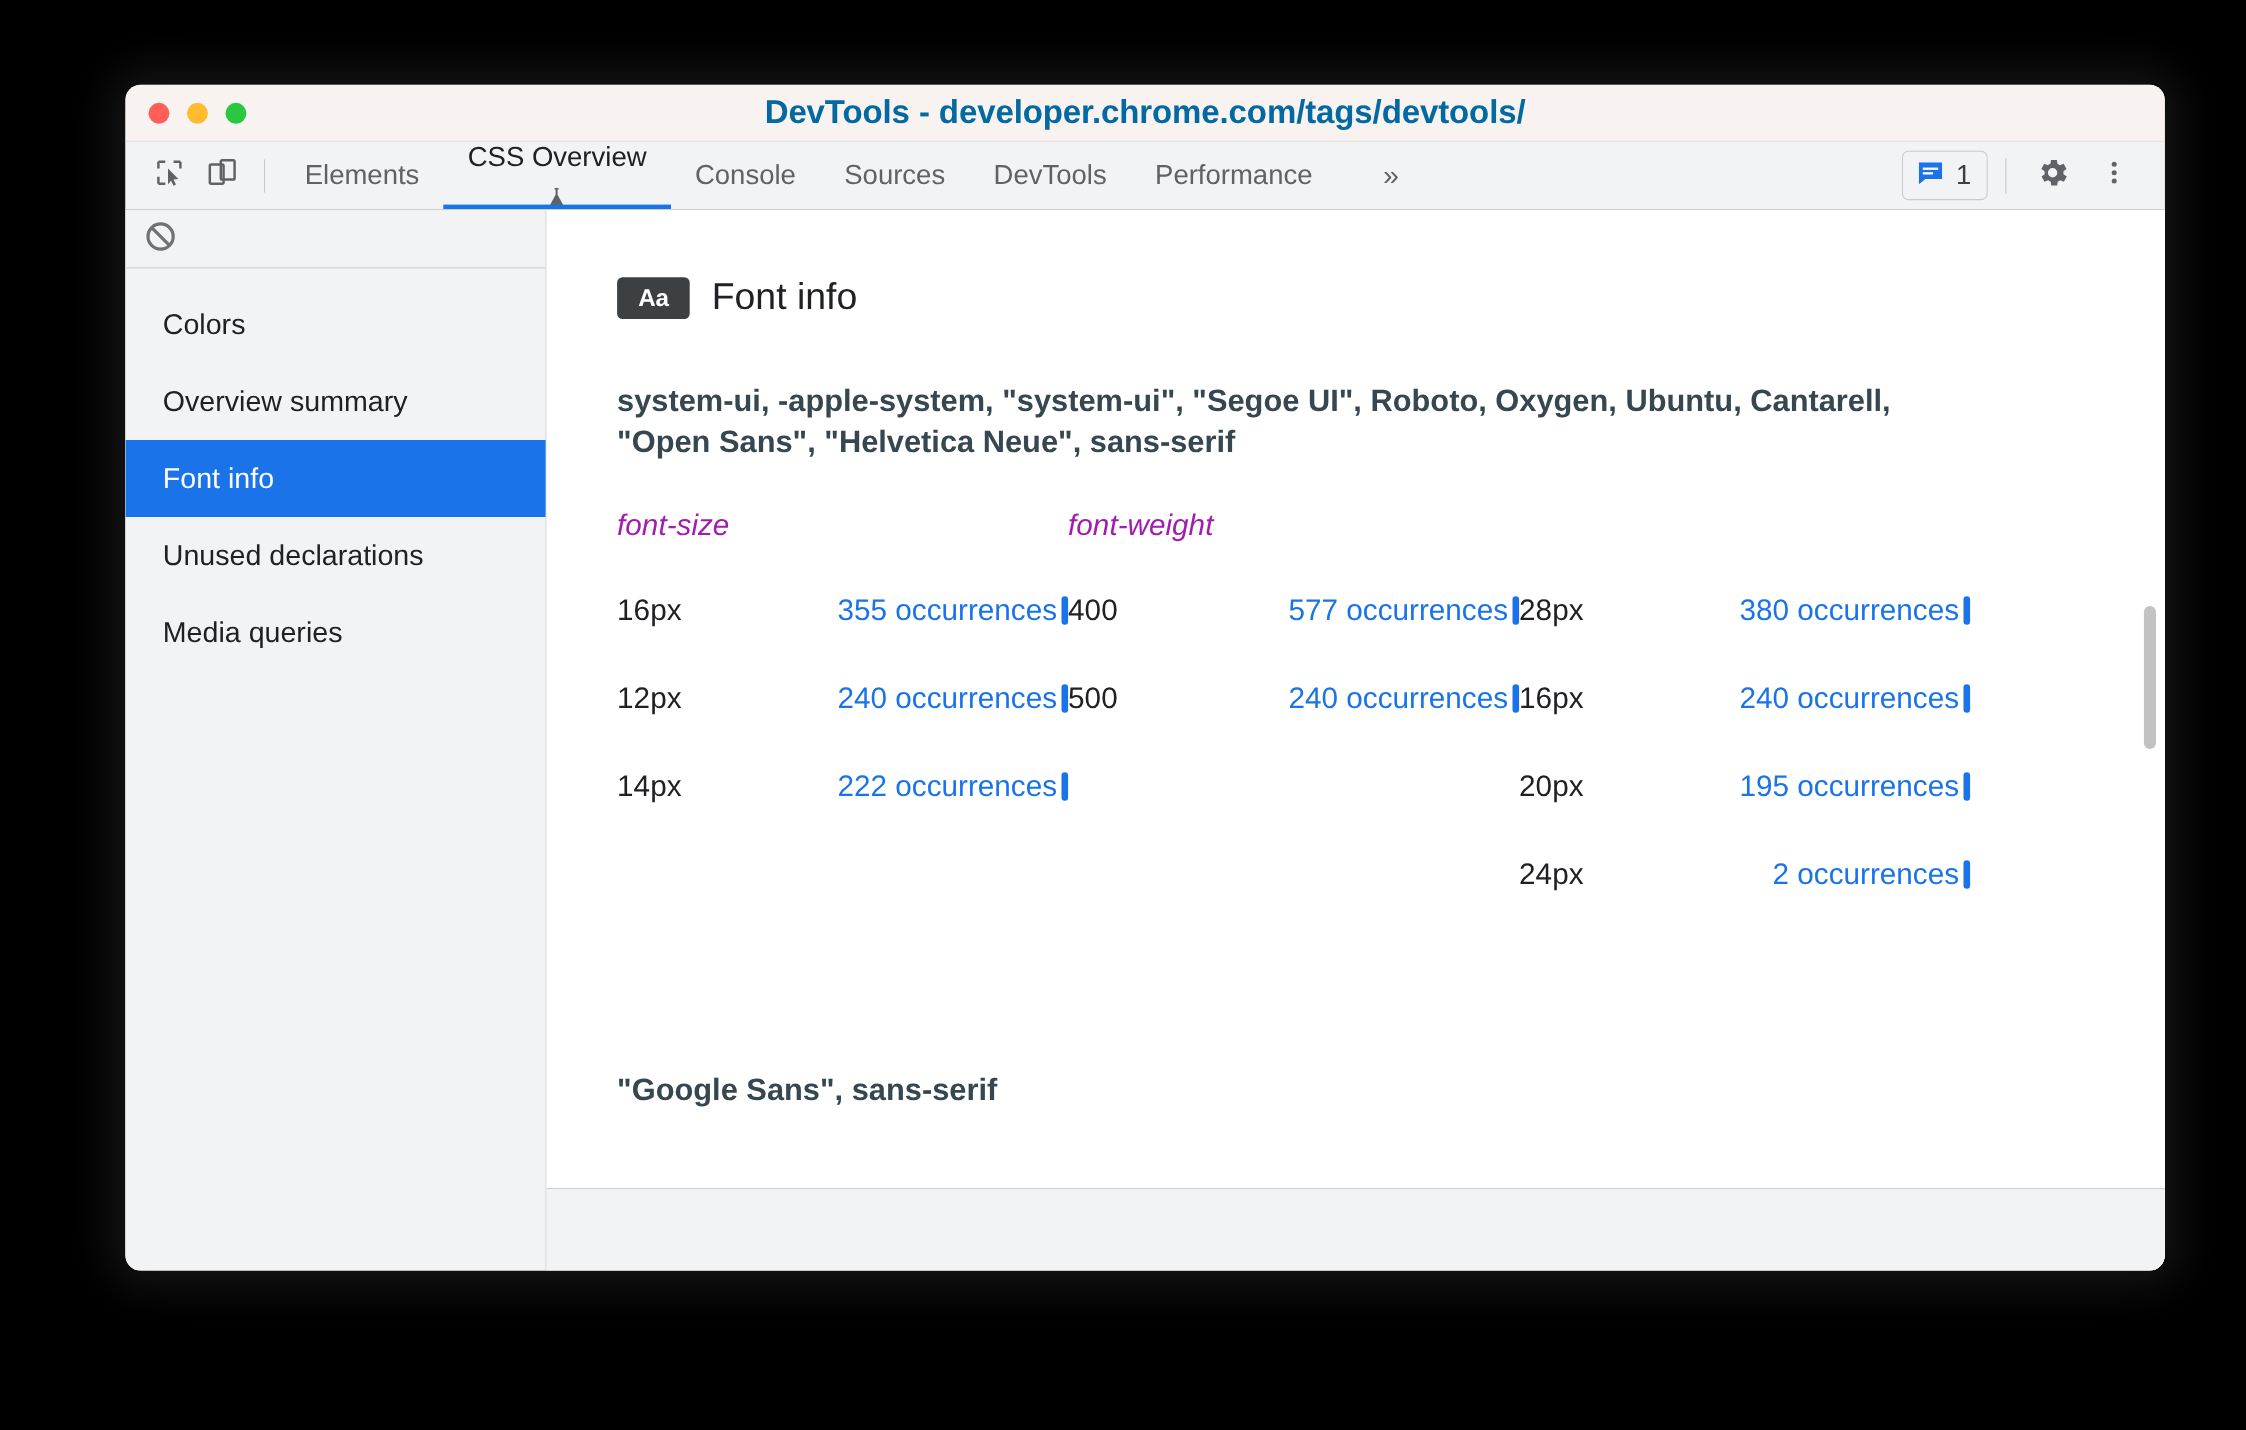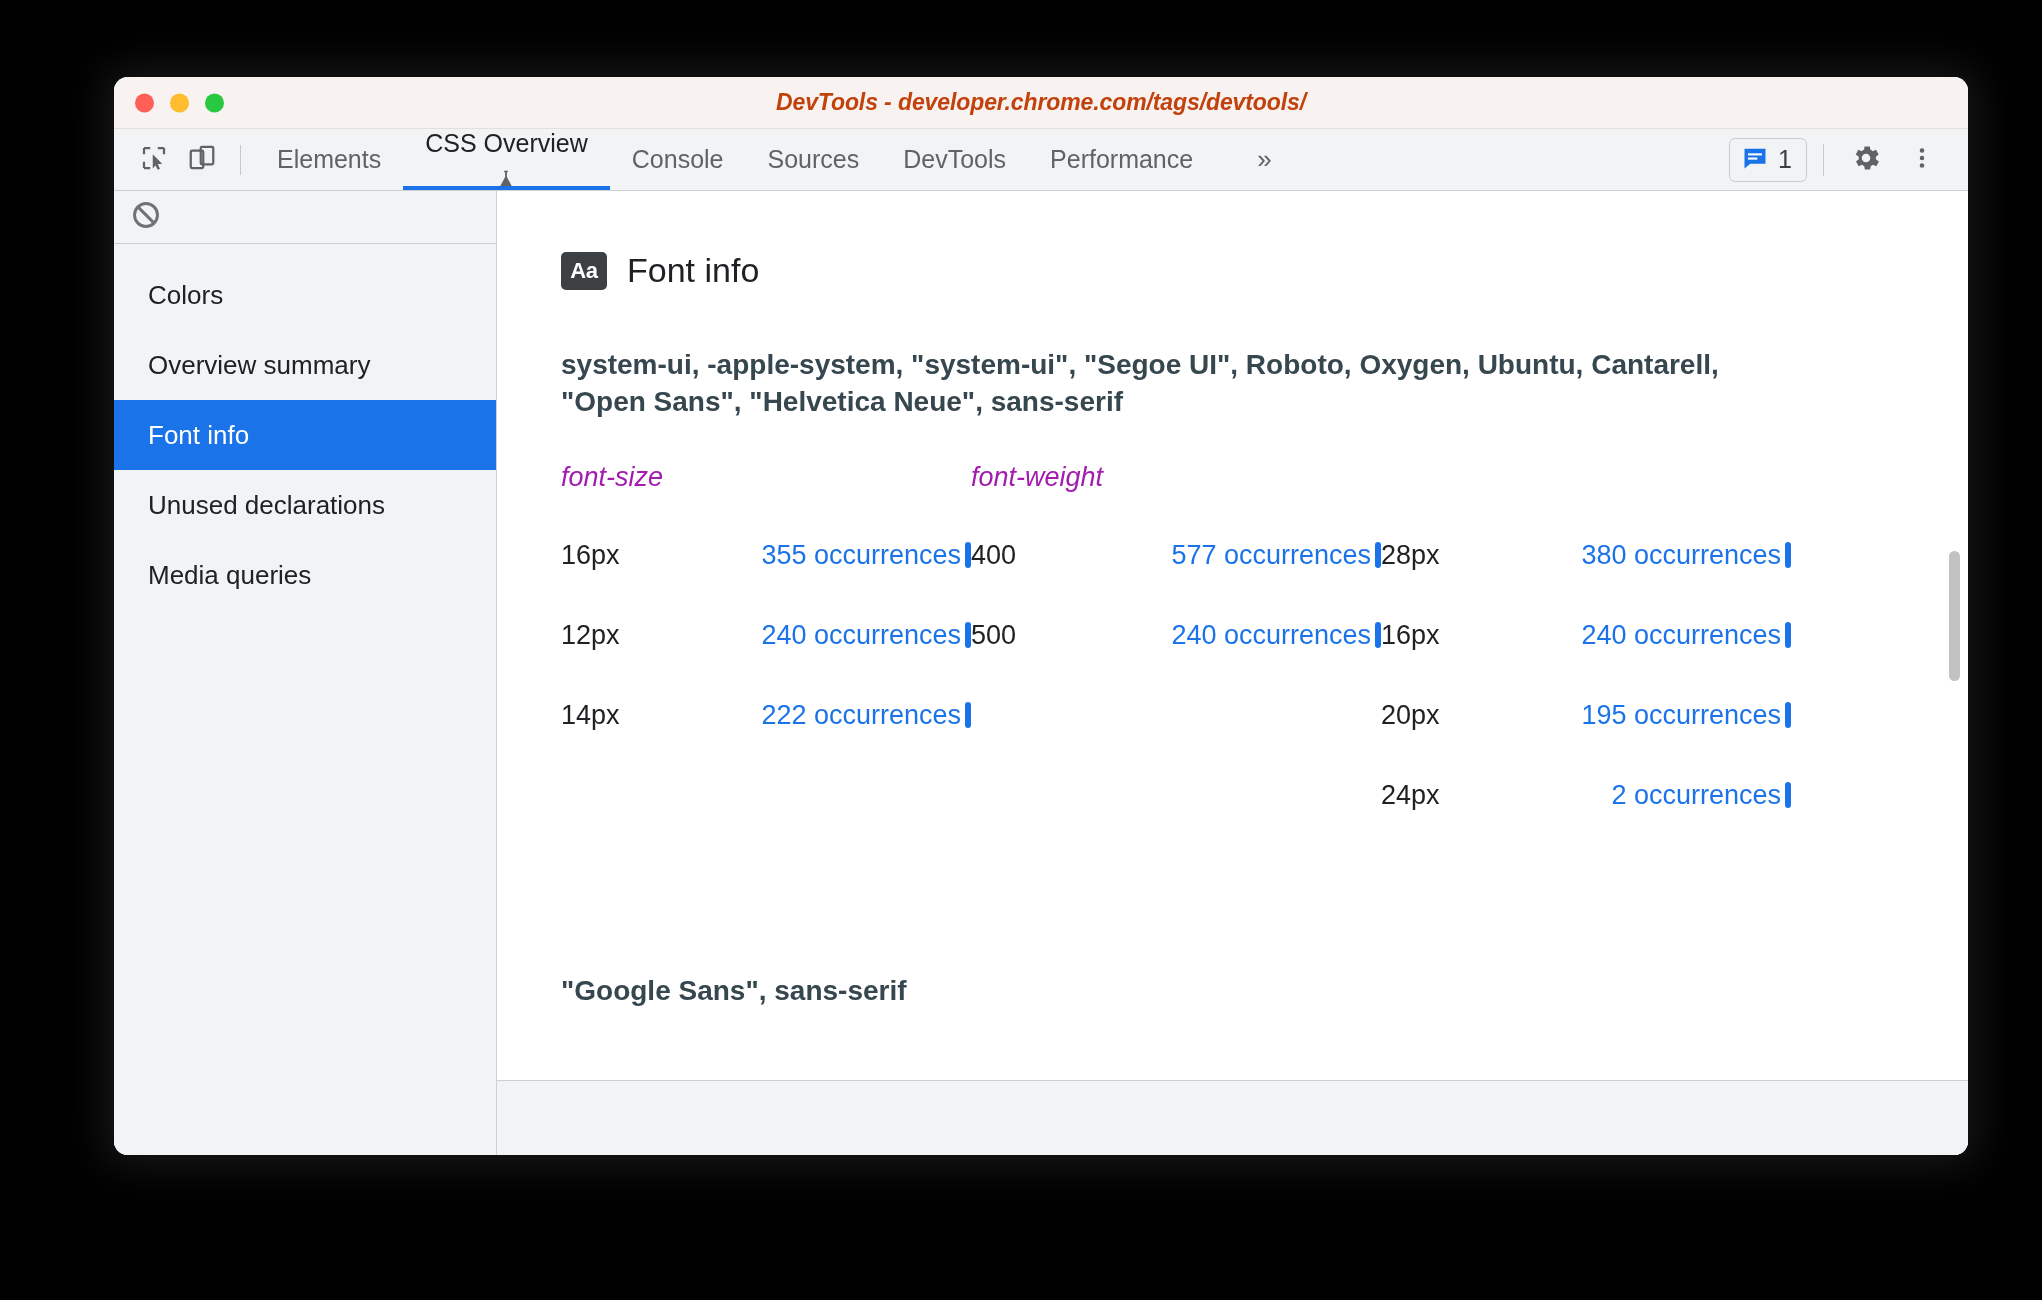--- a/index.html
+++ b/index.html
@@ -46,25 +46,24 @@
     display: flex;
     gap: 16px;
   }
   .light { width: 19px; height: 19px; border-radius: 50%; }
   .light.red    { background: #ff5f57; }
   .light.yellow { background: #febc2e; }
   .light.green  { background: #28c840; }
   .window-title {
     width: 100%;
     text-align: center;
-    font-size: 23px;
+    font-size: 30px;
     font-weight: bold;
-    color: #c2410c;
+    color: #0369a1;
     letter-spacing: -0.1px;
-    font-style: italic;
   }
 
   
   .tabbar {
     position: relative;
     height: 62px;
     flex: 0 0 62px;
     background: #f1f3f4;
     border-bottom: 1px solid #cdd0d3;
     display: flex;
@@ -185,21 +184,21 @@
     position: relative;
     overflow: hidden;
     background: #ffffff;
     padding: 60px 0 0 64px;
   }
   .section-title-row {
     display: flex; align-items: center; gap: 20px;
     margin-bottom: 56px;
   }
   .aa-badge {
-    width: 46px; height: 38px;
+    width: 66px; height: 38px;
     background: #3c4043;
     border-radius: 5px;
     color: #ffffff;
     font-size: 22px;
     font-weight: bold;
     display: flex; align-items: center; justify-content: center;
     letter-spacing: -0.3px;
   }
   .section-title { font-size: 34px; color: #202124; }
 

